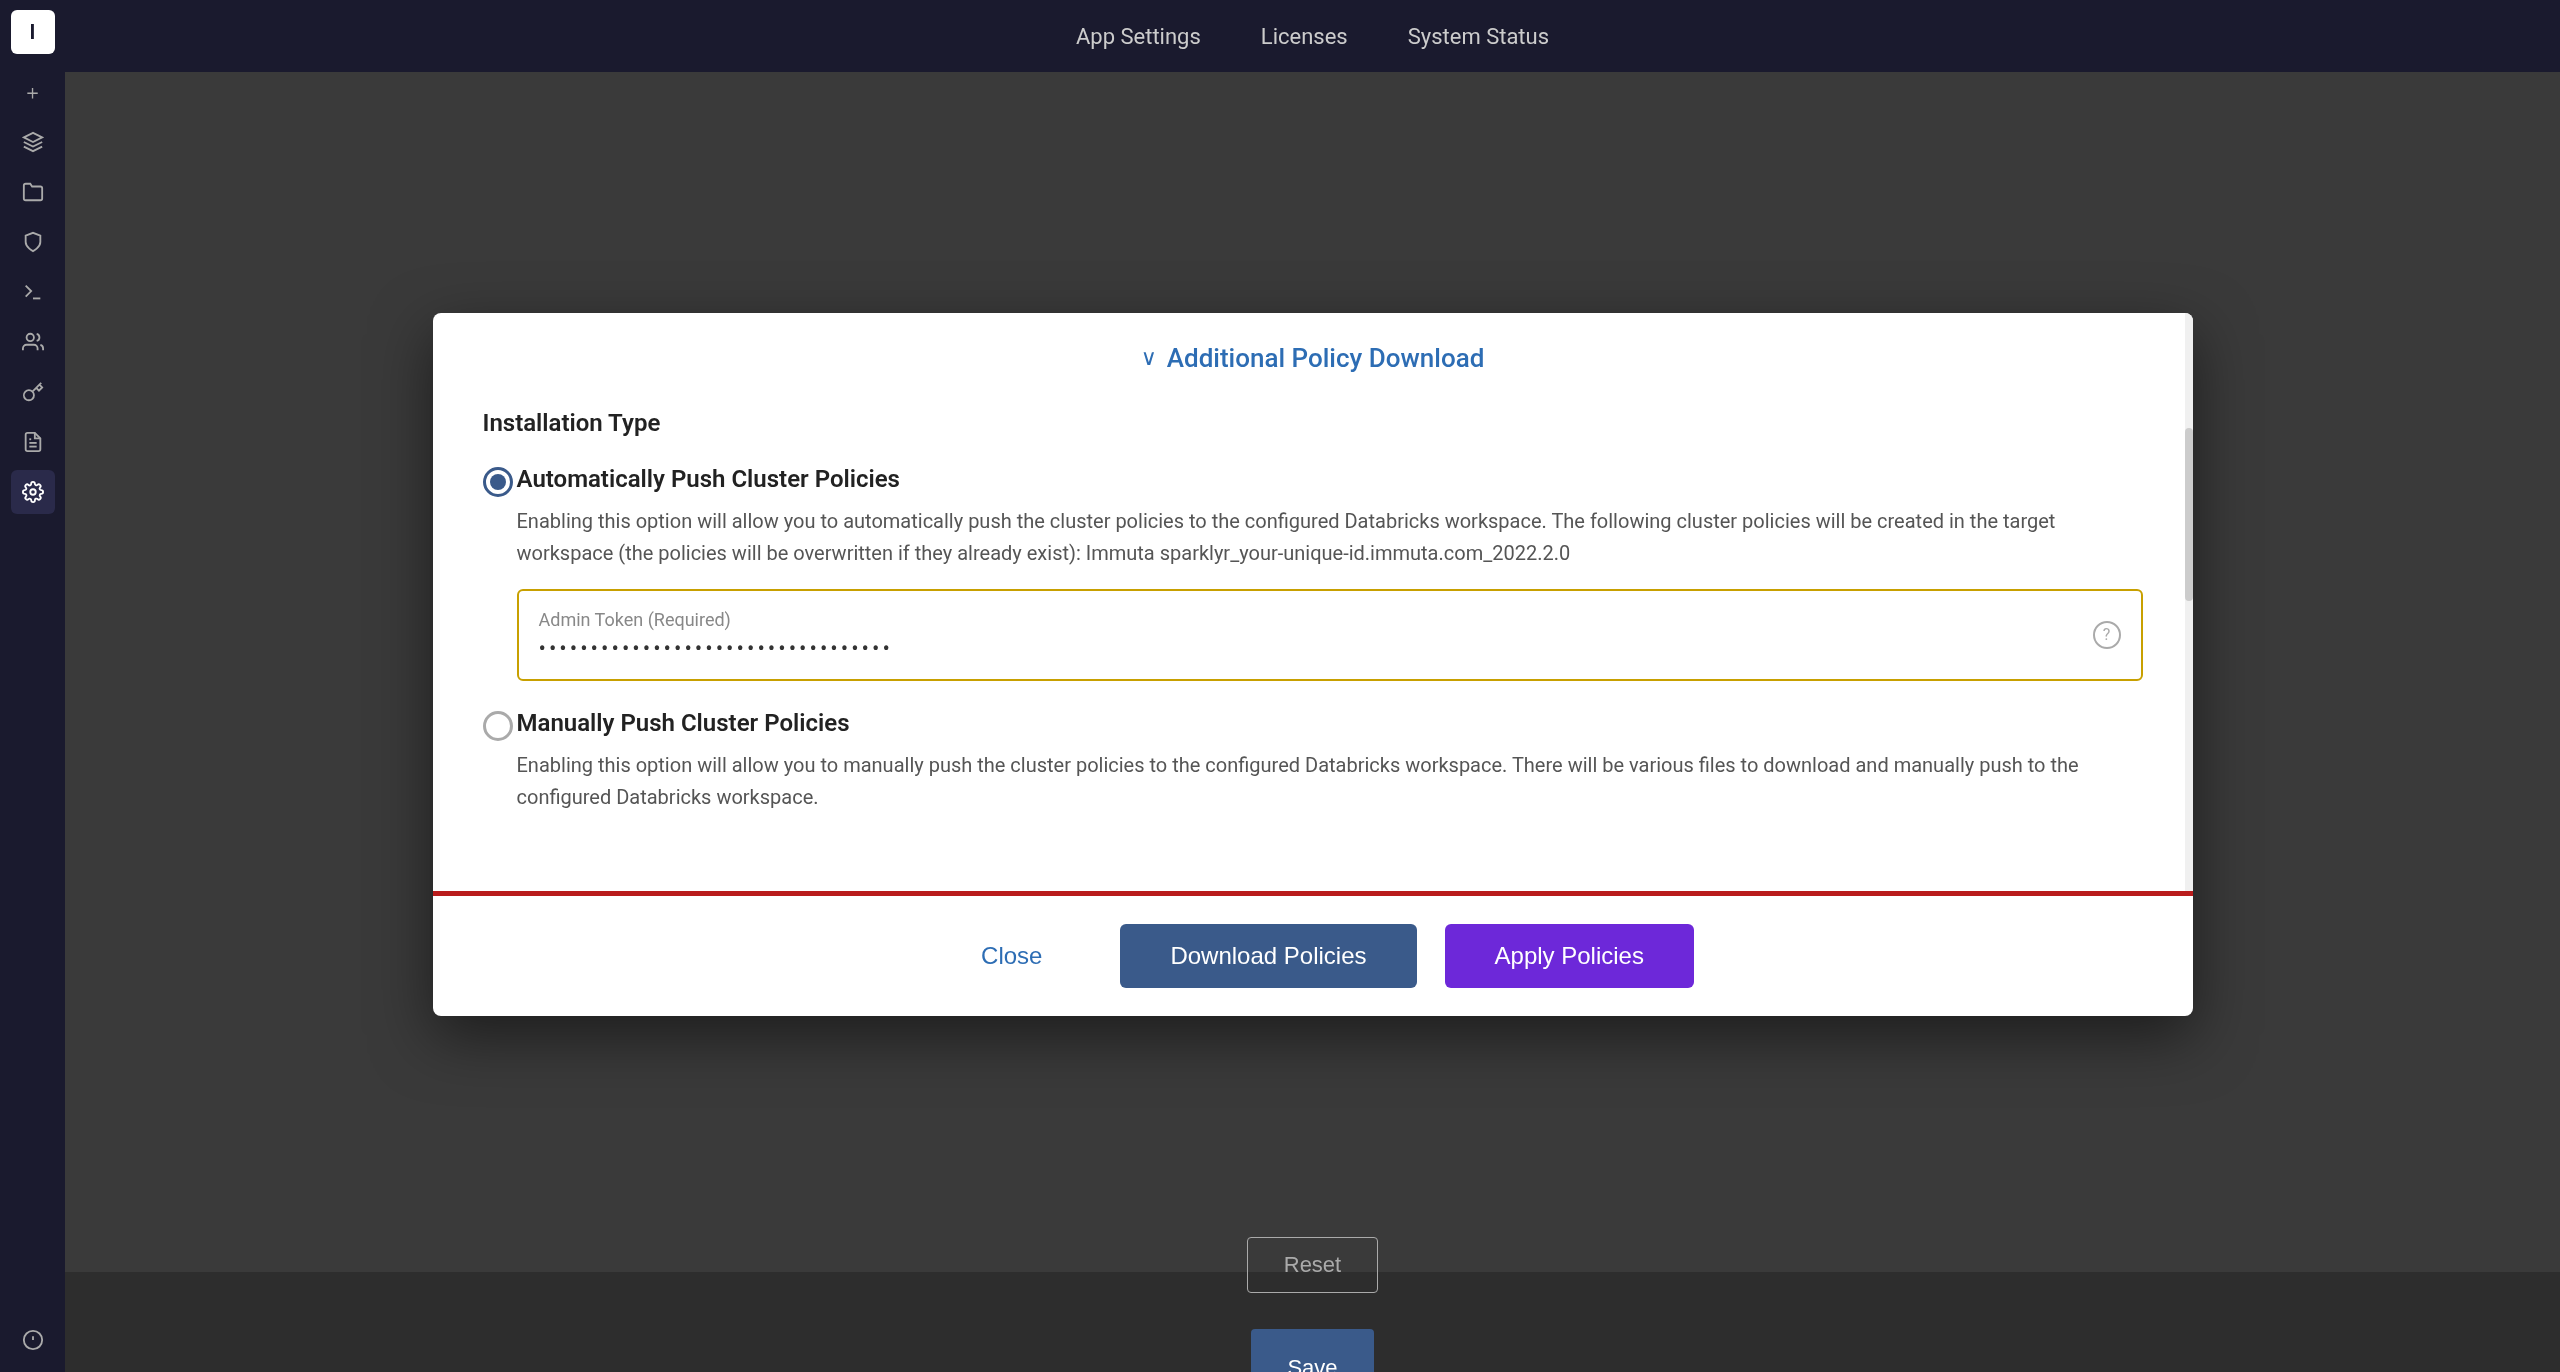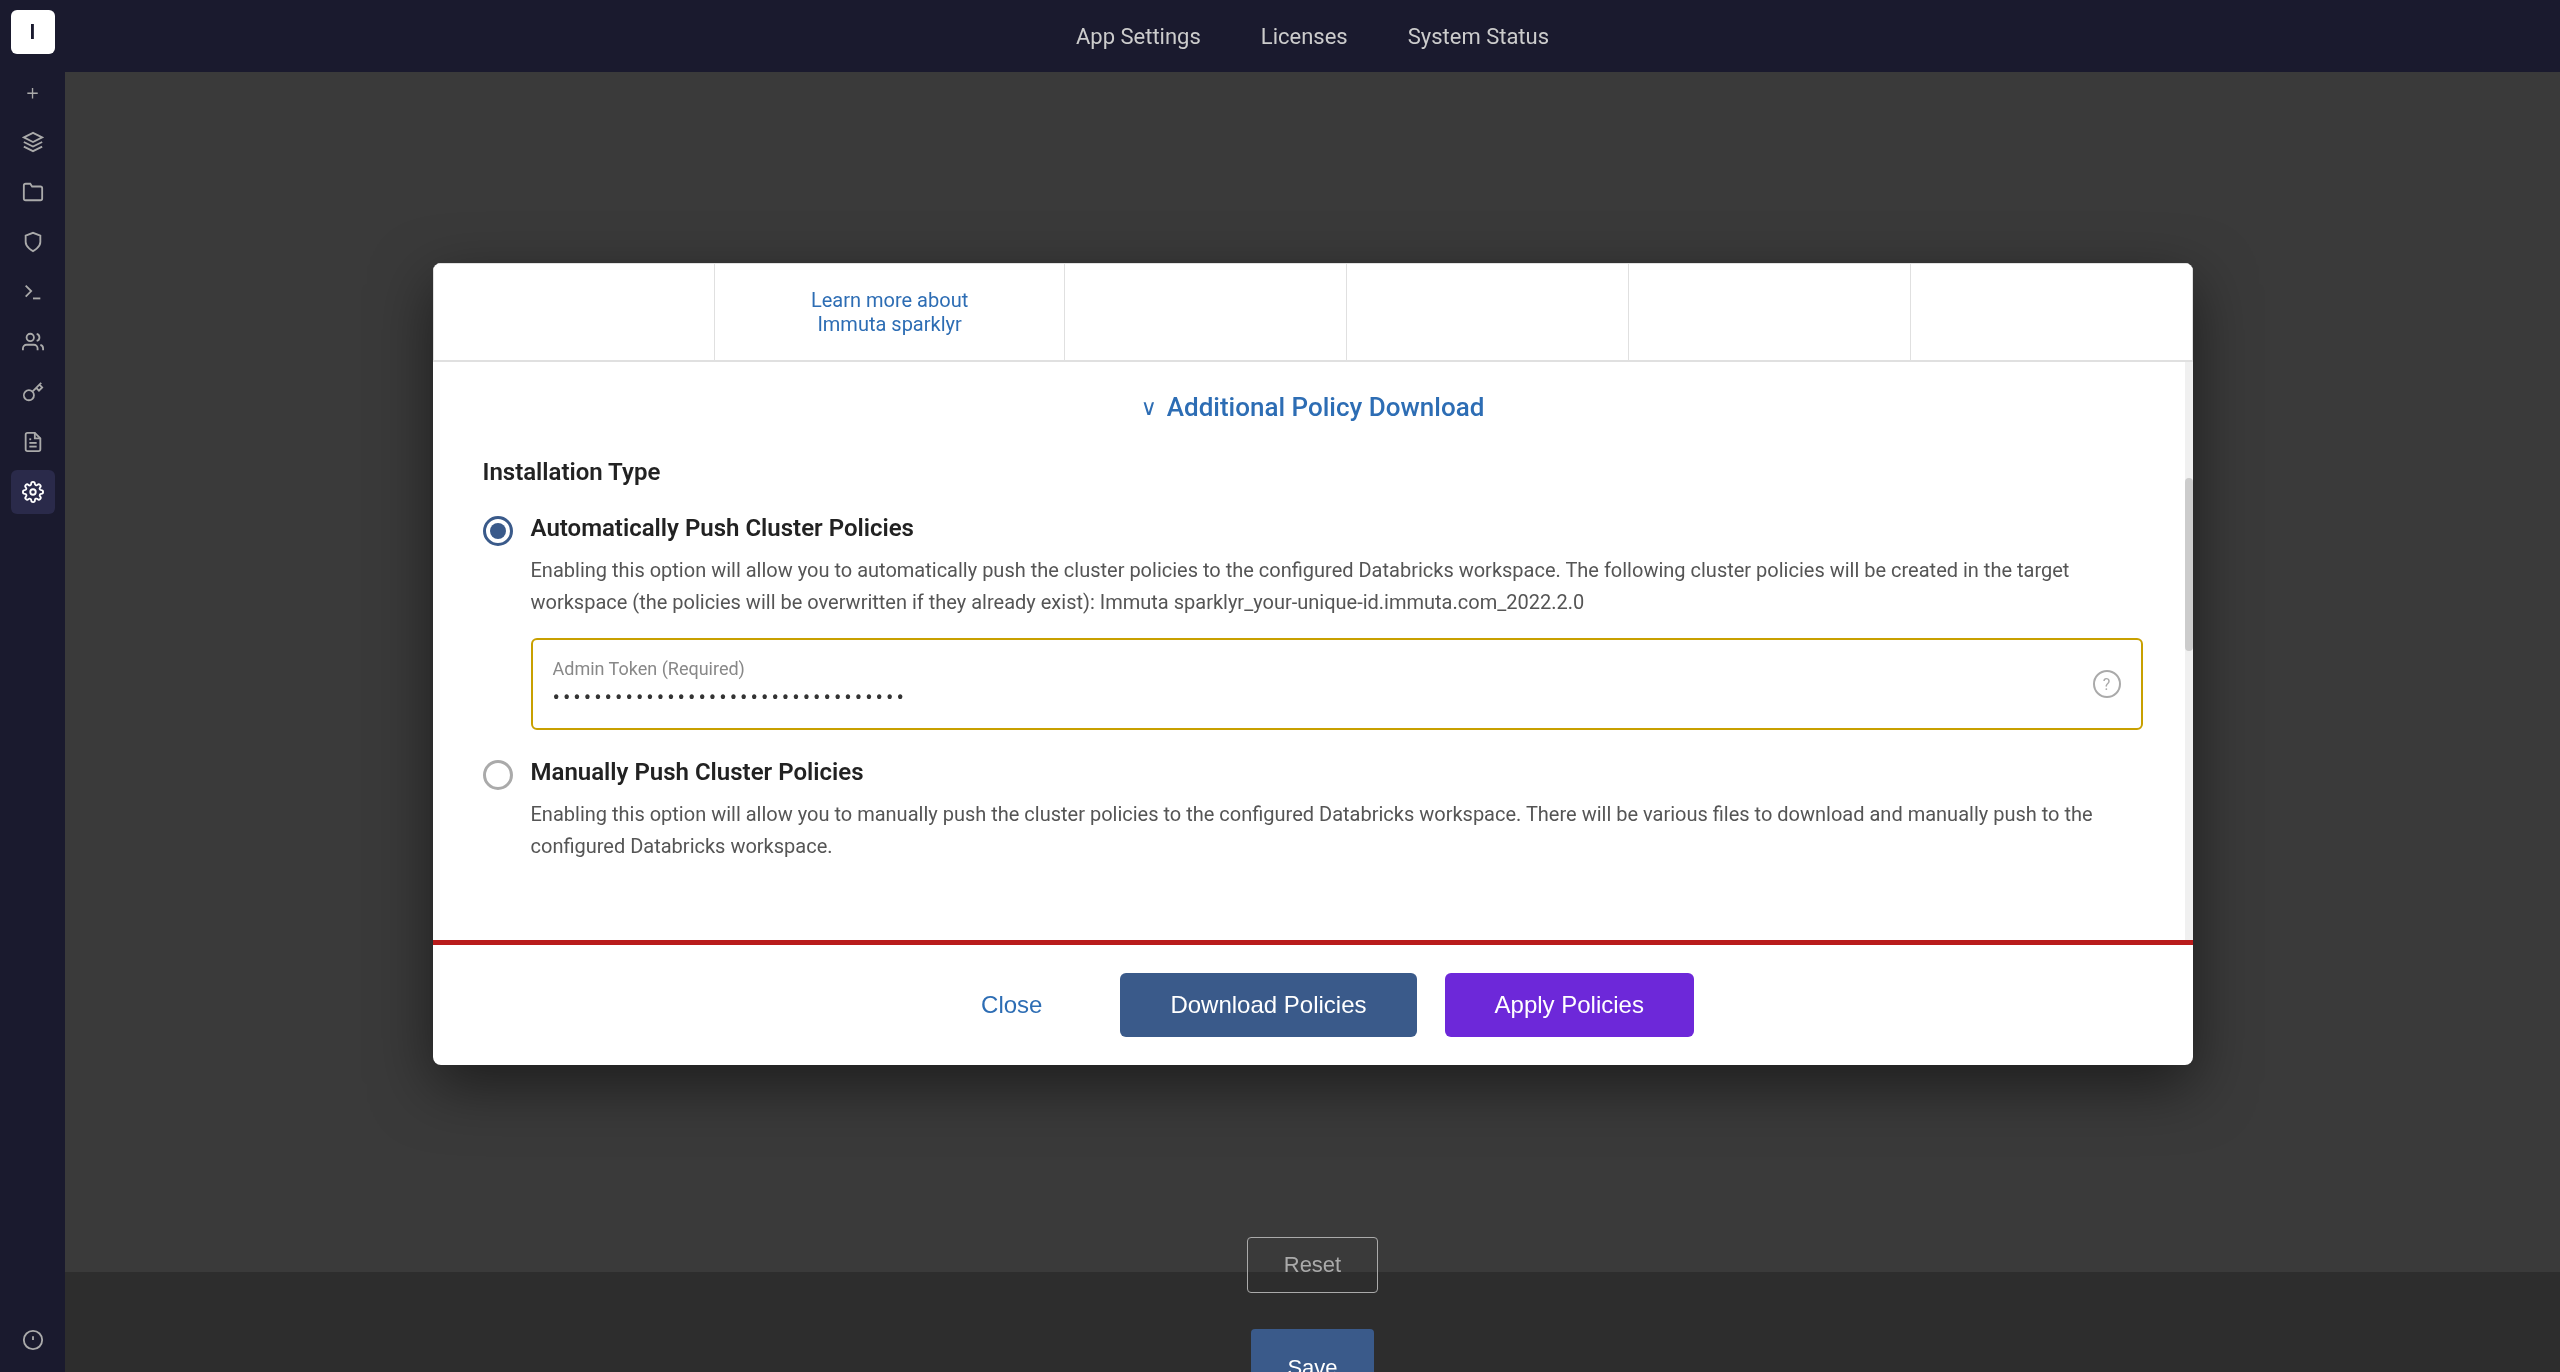--- a/index.html
+++ b/index.html
@@ -202,21 +202,21 @@
       font-size: 24px;
       font-weight: 600;
       color: #222;
       margin-bottom: 28px;
     }
 
     
     .radio-option {
       display: flex;
       align-items: flex-start;
-      gap: 18px;
+      gap: 4px;
       margin-bottom: 28px;
     }
     .radio-circle {
       width: 30px;
       height: 30px;
       border-radius: 50%;
       border: 3px solid #3a5a8a;
       display: flex;
       align-items: center;
       justify-content: center;
@@ -413,37 +413,20 @@
 <div class="top-nav">
   <span class="top-nav-item">App Settings</span>
   <span class="top-nav-item">Licenses</span>
   <span class="top-nav-item">System Status</span>
 </div>
 
 <div class="main-content">
   <div class="modal-overlay">
     <div class="modal">
 
-      <div class="modal-table-area">
-        <table class="modal-table">
-          <tbody>
-              <tr>
-            <td>&nbsp;</td>
-            <td class="link-cell">
-              <span>Learn more about</span><br>
-              <span>Immuta sparklyr</span>
-            </td>
-            <td>&nbsp;</td>
-            <td>&nbsp;</td>
-            <td>&nbsp;</td>
-            <td>&nbsp;</td>
-          </tr>
-        </tbody>
-          </table>
-      </div>
 
       <div class="modal-body" style="position:relative;">
 
         <div class="additional-policy-toggle">
           <span class="chevron">∨</span>
           <span class="label">Additional Policy Download</span>
         </div>
 
         <div>
           <div class="section-title">Installation Type</div>

